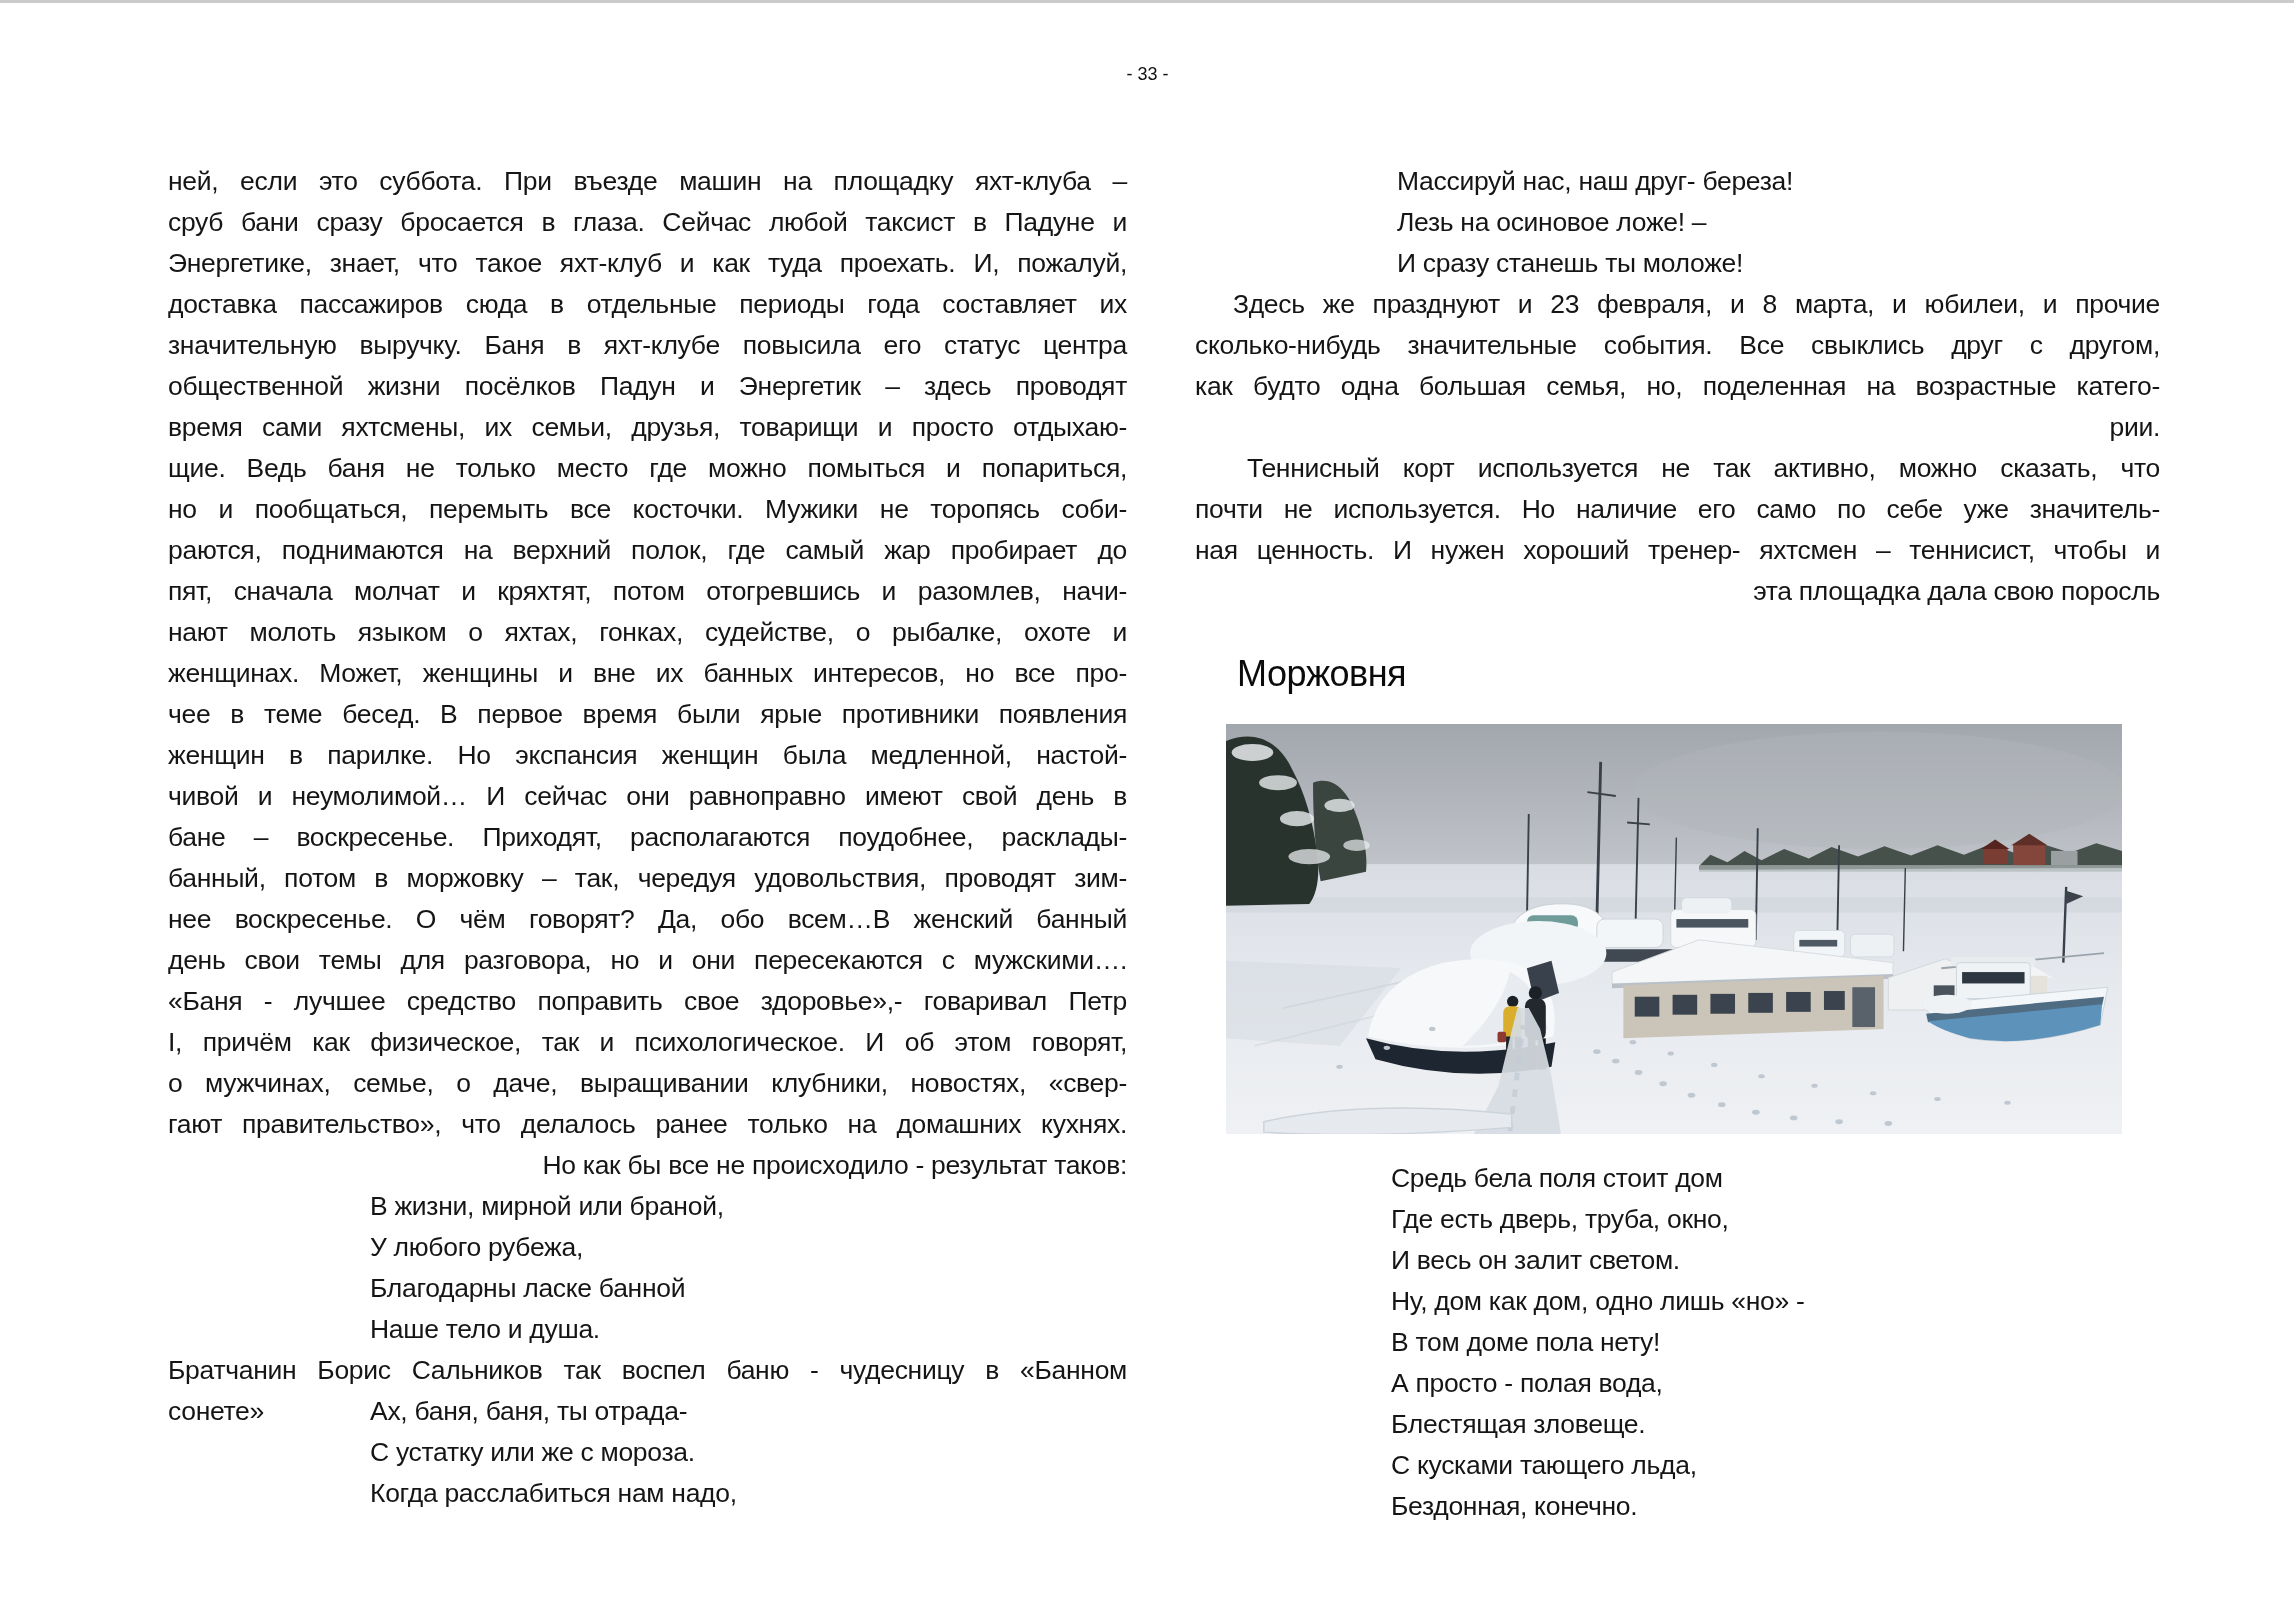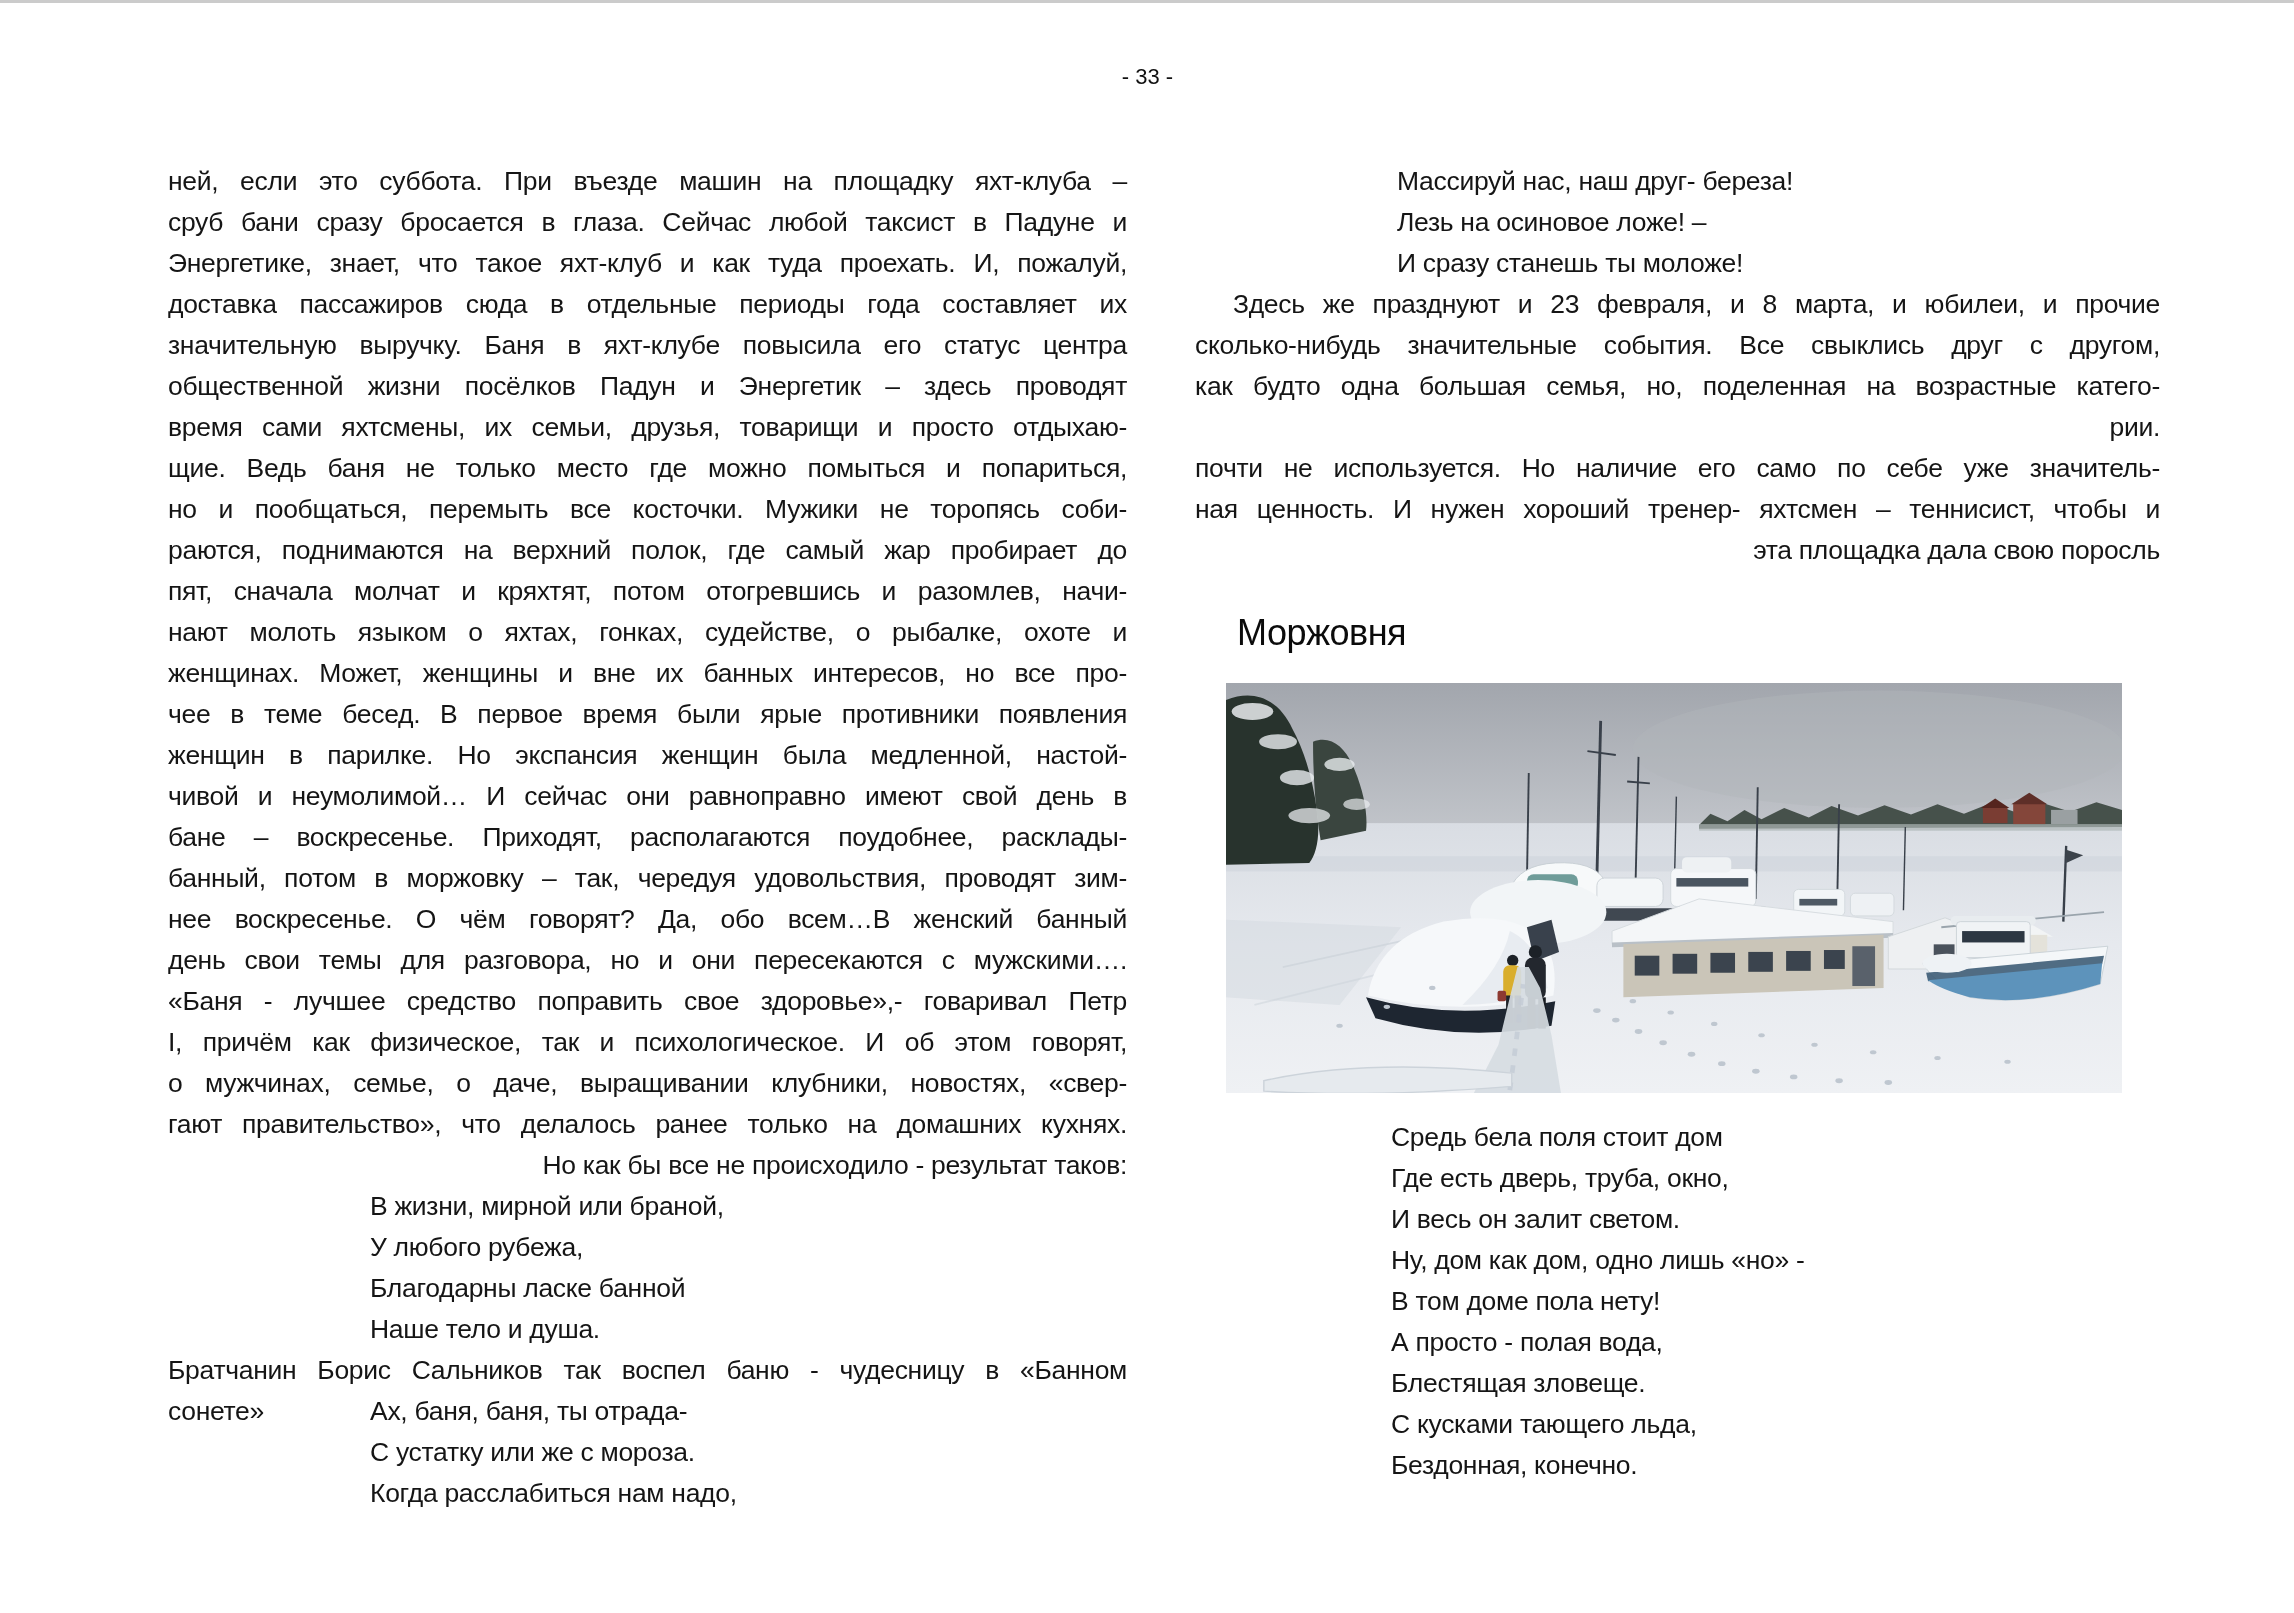--- a/index.html
+++ b/index.html
@@ -3,21 +3,21 @@
 <meta charset="utf-8">
 <style>
   html,body{margin:0;padding:0;}
   body{
     width:2295px;height:1614px;position:relative;background:#ffffff;overflow:hidden;
     font-family:"Liberation Sans","DejaVu Sans",sans-serif;color:#151515;
   }
   .top-rule{position:absolute;top:0;left:0;width:100%;height:2.8px;background:#cbcbcb;}
   .page-number{
     position:absolute;top:64px;left:0;width:100%;text-align:center;
-    font-size:22px;color:#111;
+    font-size:18px;color:#111;
   }
   .col{position:absolute;top:161px;font-size:26.5px;letter-spacing:-0.3px;}
   .col-left{left:168px;width:959px;}
   .col-right{left:1195px;width:965px;}
   .line{height:41px;line-height:41px;white-space:normal;overflow:visible;}
   .line.just{text-align:justify;text-align-last:justify;}
   .line.plain{text-align:right;}
   .line.poem{padding-left:202px;}
   .line.ind1{text-indent:38px;}
   .line.ind2{text-indent:52px;}
@@ -80,20 +80,21 @@
 
 <div class="col col-right">
   <div>
       <div class="line poem">Массируй нас, наш друг- береза!</div>
       <div class="line poem">Лезь на осиновое ложе! –</div>
       <div class="line poem">И сразу станешь ты моложе!</div>
       <div class="line just ind1">Здесь же празднуют и 23 февраля, и 8 марта, и юбилеи, и прочие</div>
       <div class="line just">сколько-нибудь значительные события. Все свыклись друг с другом,</div>
       <div class="line just">как будто одна большая семья, но, поделенная на возрастные катего-</div>
       <div class="line plain">рии.</div>
+      <div class="line just ind2">Теннисный корт используется не так активно, можно сказать, что</div>
       <div class="line just">почти не используется. Но наличие его само по себе уже значитель-</div>
       <div class="line just">ная ценность. И нужен хороший тренер- яхтсмен – теннисист, чтобы и</div>
       <div class="line plain">эта площадка дала свою поросль</div>
     </div>
 
   <h2 class="section-heading">Моржовня</h2>
 
   <figure class="photo">
     <svg viewBox="0 0 947 433" preserveAspectRatio="none">
       <defs>

